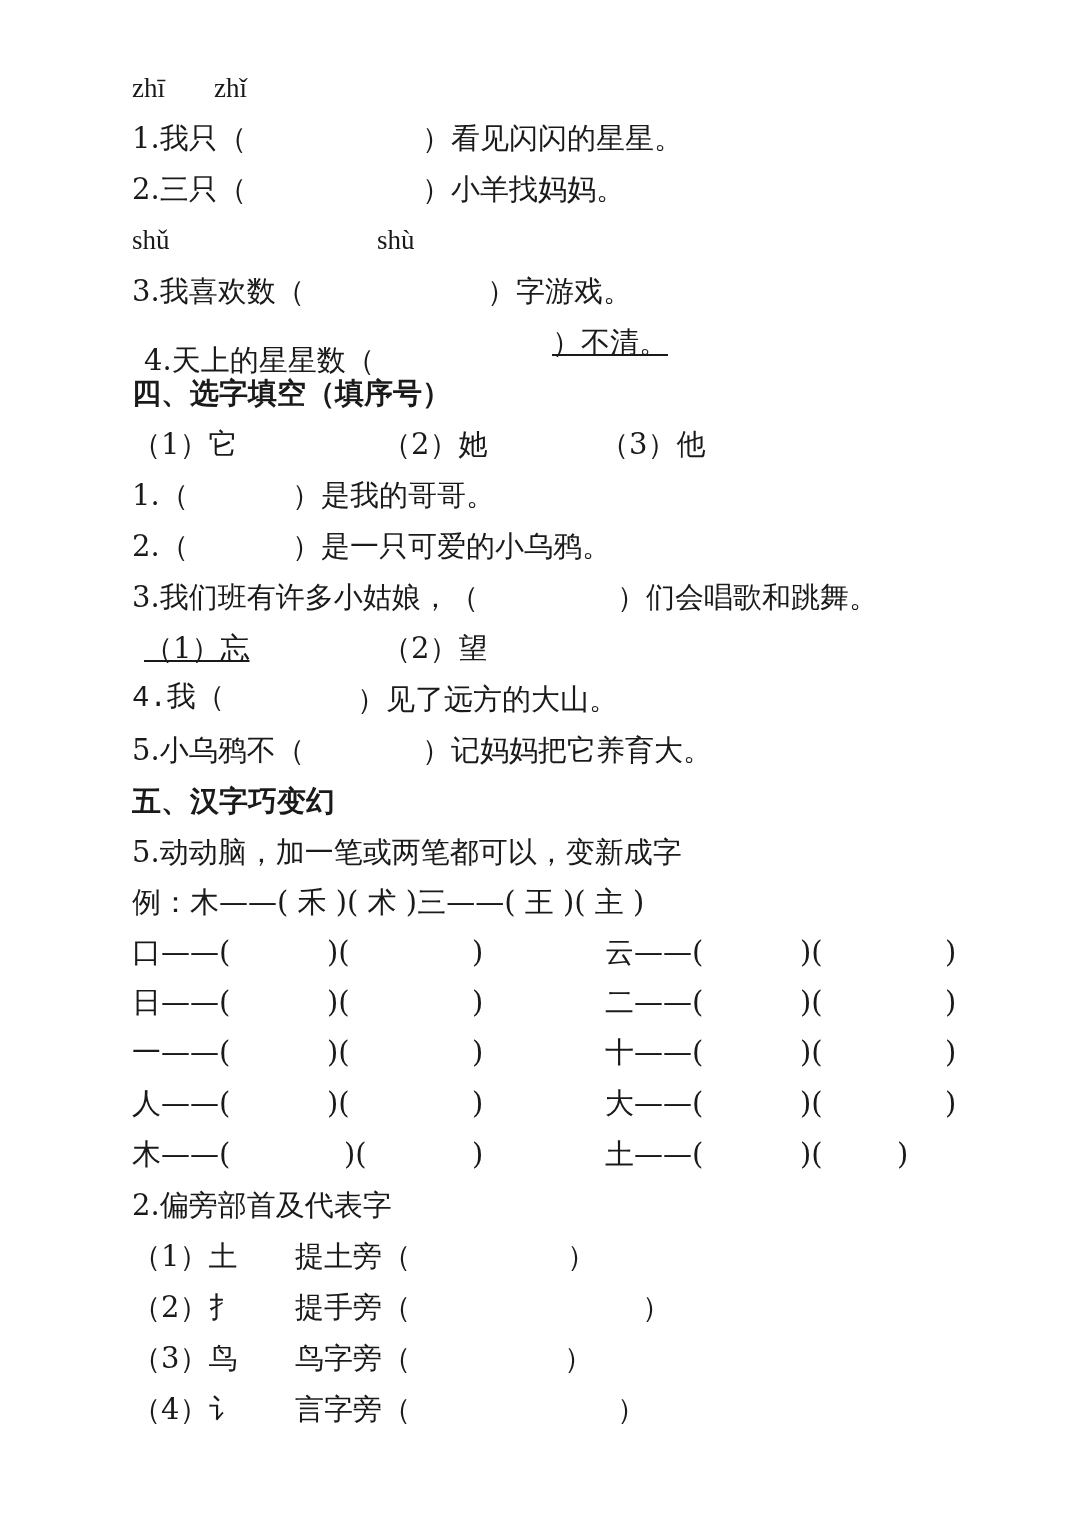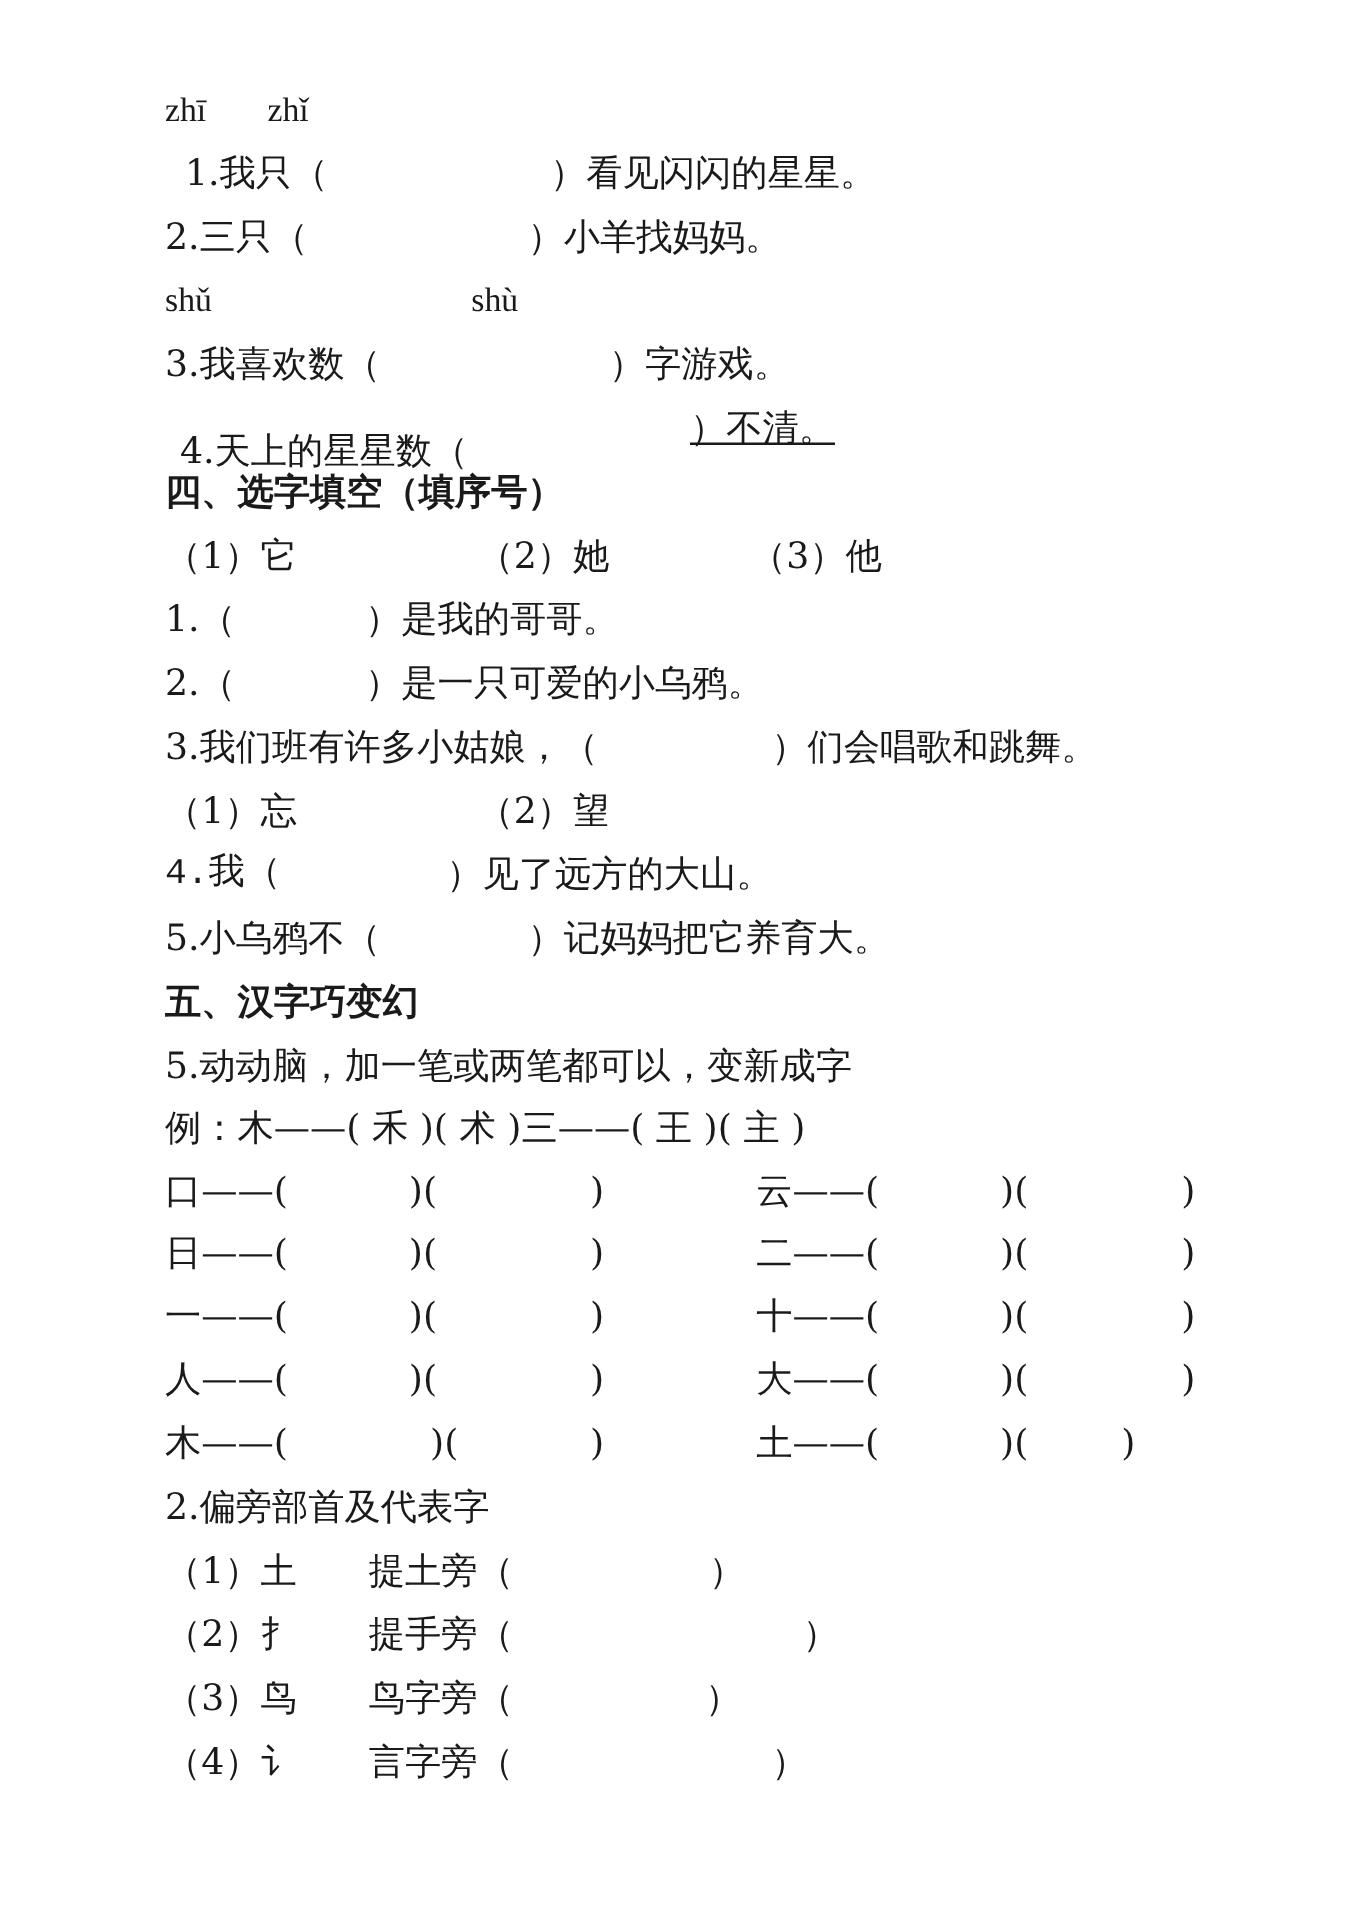--- a/index.html
+++ b/index.html
@@ -11,22 +11,22 @@
   .seg { position:absolute; top:0; white-space:nowrap; }
 </style>
 </head>
 <body>
 
 <div class="line pinyin" style="top:68px;">
   <span class="seg" style="left:0;">zhī</span>
   <span class="seg" style="left:82px;">zhǐ</span>
 </div>
 <div class="line" style="top:118px;">
-  <span class="seg" style="left:16px;">1.我只（</span>
-  <span class="seg" style="left:290px;margin-left:18px;">）看见闪闪的星星。</span>
+  <span class="seg" style="left:0;">1.我只（</span>
+  <span class="seg" style="left:290px;">）看见闪闪的星星。</span>
 </div>
 <div class="line" style="top:169px;">
   <span class="seg" style="left:0;">2.三只（</span>
   <span class="seg" style="left:290px;">）小羊找妈妈。</span>
 </div>
 <div class="line pinyin" style="top:220px;">
   <span class="seg" style="left:0;">shǔ</span>
   <span class="seg" style="left:245px;">shù</span>
 </div>
 <div class="line" style="top:271px;">
@@ -50,21 +50,21 @@
 </div>
 <div class="line" style="top:526px;">
   <span class="seg" style="left:0;">2.（</span>
   <span class="seg" style="left:160px;">）是一只可爱的小乌鸦。</span>
 </div>
 <div class="line" style="top:577px;">
   <span class="seg" style="left:0;">3.我们班有许多小姑娘，（</span>
   <span class="seg" style="left:485px;">）们会唱歌和跳舞。</span>
 </div>
 <div class="line" style="top:628px;">
-  <span class="seg" style="left:0;">（1）忘</span>
+  <span class="seg" style="left:12px;text-decoration:underline;">（1）忘</span>
   <span class="seg" style="left:250px;">（2）望</span>
 </div>
 <div class="line" style="top:679px;">
   <span class="seg" style="left:0;font-family:Liberation Mono, monospace;">4.我（</span>
   <span class="seg" style="left:225px;">）见了远方的大山。</span>
 </div>
 <div class="line" style="top:730px;">
   <span class="seg" style="left:0;text-align:right;">5.小乌鸦不（</span>
   <span class="seg" style="left:290px;">）记妈妈把它养育大。</span>
 </div>

